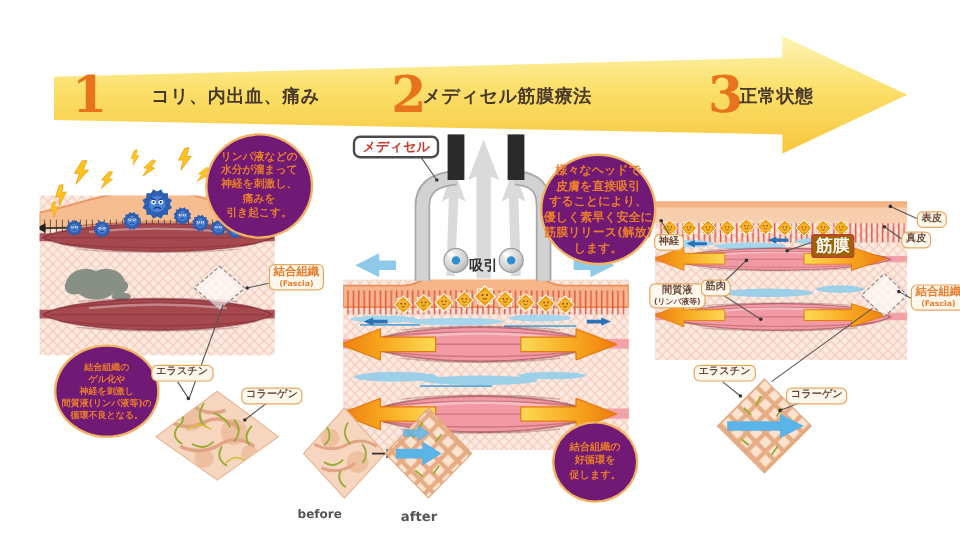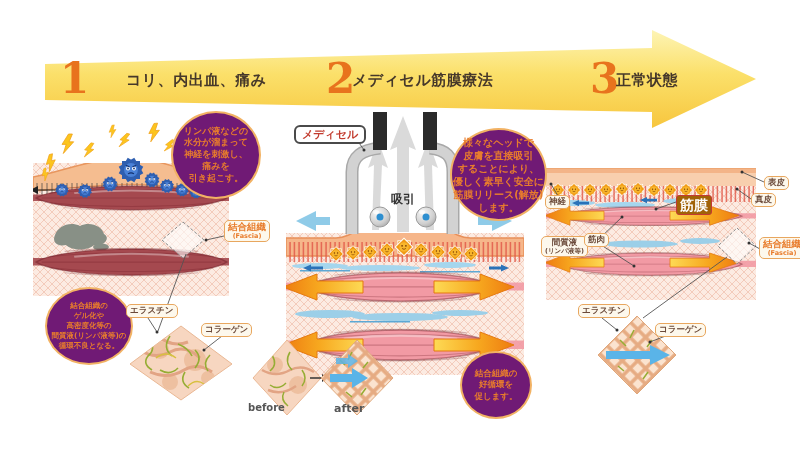--- a/index.html
+++ b/index.html
@@ -13,22 +13,22 @@
           color:#e87c2c;font-weight:bold;display:flex;flex-direction:column;justify-content:center;
           text-align:center;box-sizing:border-box;}
   .lbl{position:absolute;background:#fdf8ec;border:1.5px solid #e8a75f;border-radius:5px;
        color:#6b4a3a;font-weight:bold;text-align:center;white-space:nowrap;padding:1px 3px;
        line-height:1.15;box-sizing:border-box;}
   .lbl.orange{color:#e87c2c;}
   .sub{font-size:6.5px;}
   .fascia-red{position:absolute;background:#a16207;border:1px solid #c23a34;border-radius:3px;
               color:#fff;font-weight:bold;font-size:14px;padding:0px 3px;line-height:1.3;}
   .medicel{position:absolute;background:#fff;border:2px solid #4a4a4a;border-radius:6px;
-           color:#c23b2e;font-weight:bold;font-size:11px;padding:1px 6px;line-height:1.2;margin-top:12px;}
-  .plain{position:absolute;color:#4a4a4a;font-weight:bold;}
+           color:#c23b2e;font-weight:bold;font-size:11px;padding:1px 6px;line-height:1.2;}
+  .plain{position:absolute;color:#4a4a4a;font-weight:bold;margin-top:22px;}
 </style>
 </head>
 <body>
 
 <div class="canvas">
 
 <svg class="art" width="800" height="451" viewBox="0 0 800 451">
   <defs>
     <linearGradient id="agrad" x1="0" y1="0" x2="0" y2="1">
       <stop offset="0" stop-color="#fdf4b5"></stop>
@@ -316,21 +316,21 @@
   <div>リンパ液などの</div>
   <div>水分が溜まって</div>
   <div>神経を刺激し、</div>
   <div>痛みを</div>
   <div>引き起こす。</div>
 </div>
 
 <div class="bubble" style="left:45px;top:287px;width:88px;height:78px;font-size:7.5px;line-height:1.35;">
   <div>結合組織の</div>
   <div>ゲル化や</div>
-  <div>高密度化等の</div>
+  <div>神経を刺激し</div>
   <div>間質液(リンパ液等)の</div>
   <div>循環不良となる。</div>
 </div>
 
 <div class="bubble" style="left:450px;top:128px;width:97px;height:93px;font-size:10px;line-height:1.3;">
   <div>様々なヘッドで</div>
   <div>皮膚を直接吸引</div>
   <div>することにより、</div>
   <div>優しく素早く安全に</div>
   <div>筋膜リリース(解放)</div>

